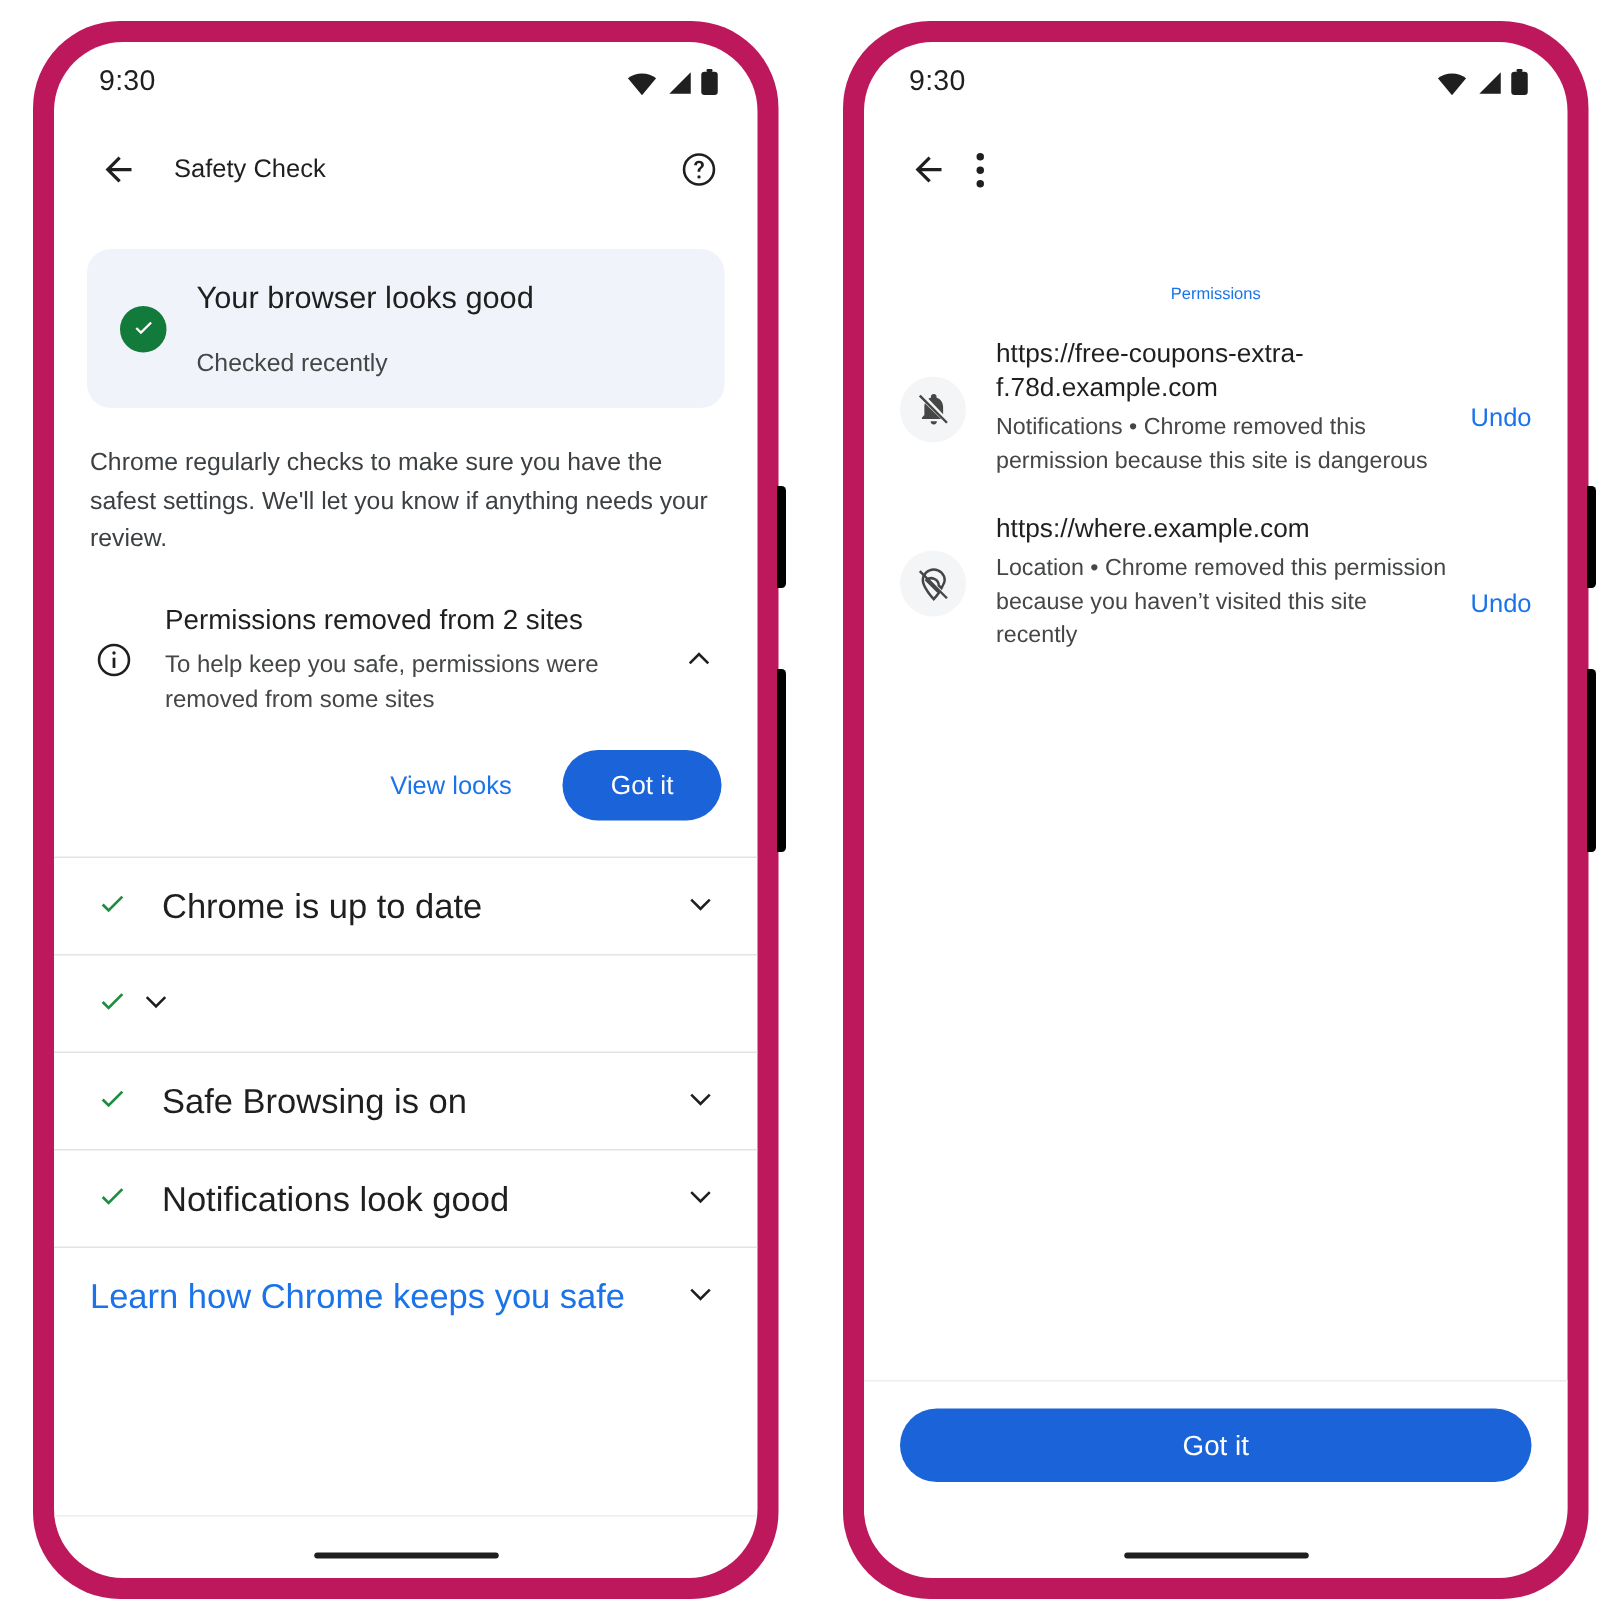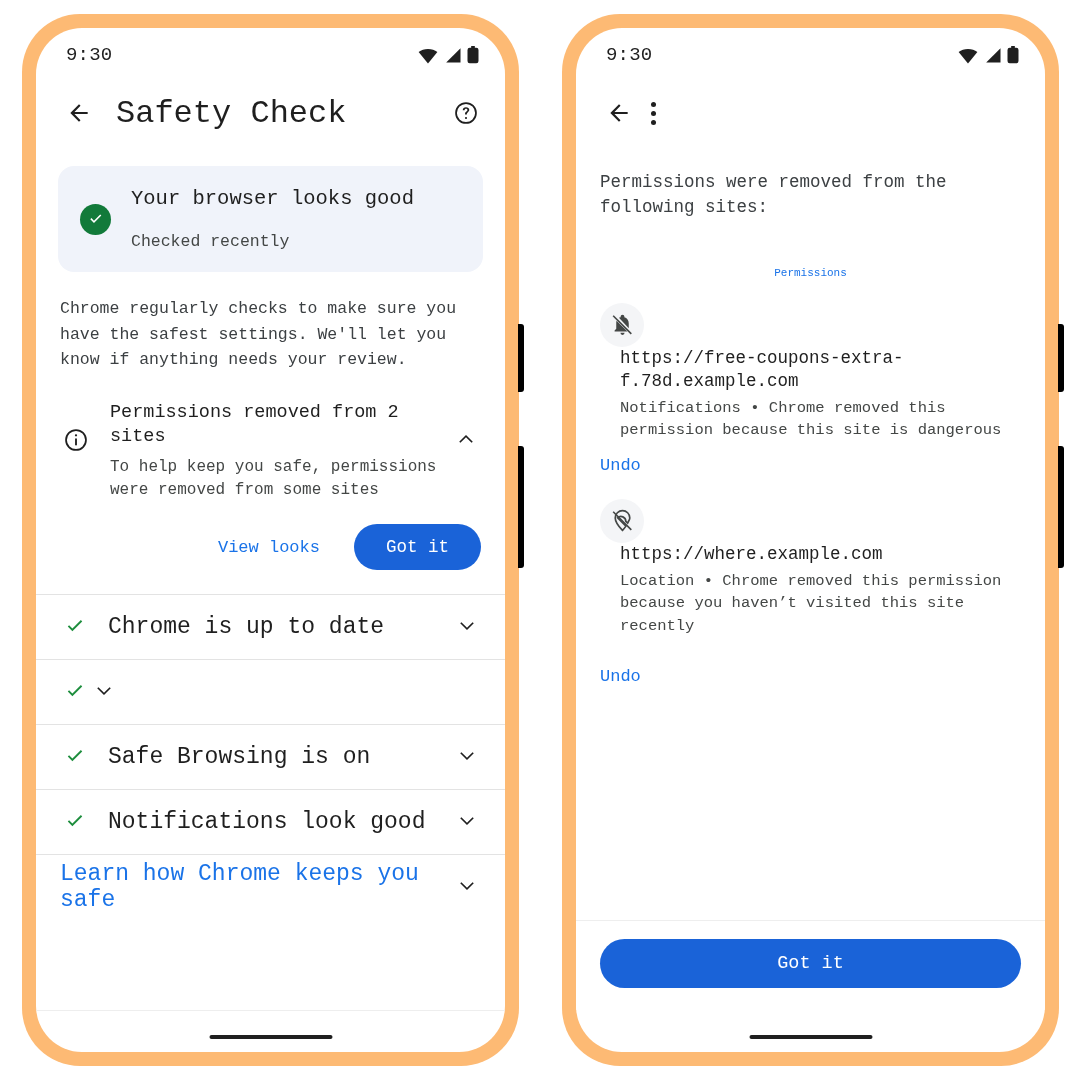--- a/index.html
+++ b/index.html
@@ -15,25 +15,24 @@
   #stage {
     position: relative;
     width: 1080px;
     height: 1080px;
     background: #ffffff;
   }
 
   
   .phone {
     position: absolute;
-    background: #fdba74;
+    background: #be185d;
     border-radius: 58px;
     box-sizing: border-box;
     padding: 14px;
-    font-family: Liberation Mono, monospace;
   }
   .phone.left  { left: 22px;  top: 14px; width: 497px; height: 1052px; }
   .phone.right { left: 562px; top: 14px; width: 497px; height: 1052px; }
 
   .screen {
     position: relative;
     width: 100%;
     height: 100%;
     background: #ffffff;
     border-radius: 46px;
@@ -79,21 +78,21 @@
     align-items: center;
     padding: 0 22px 0 26px;
     box-sizing: border-box;
   }
   .appbar .back {
     width: 34px; height: 34px;
     flex: 0 0 34px;
     display: flex; align-items: center; justify-content: center;
   }
   .appbar .title {
-    font-size: 32px;
+    font-size: 17px;
     color: #1f1f1f;
     margin-left: 20px;
     flex: 1 1 auto;
     white-space: nowrap;
   }
   .appbar .action {
     width: 34px; height: 34px;
     flex: 0 0 34px;
     display: flex; align-items: center; justify-content: center;
   }
@@ -268,24 +267,23 @@
   }
   .rp-section {
     margin: 46px 24px 0 24px;
     font-size: 11px;
     color: #1a73e8;
     text-align: center;
   }
 
   .perm-item {
     display: flex;
-    align-items: flex-start;
+    align-items: center;
     padding: 22px 24px 0 24px;
     box-sizing: border-box;
-    flex-direction: column;
   }
   .perm-icon {
     width: 44px; height: 44px;
     flex: 0 0 44px;
     border-radius: 50%;
     background: #f4f5f7;
     display: flex; align-items: center; justify-content: center;
     margin-top: 2px;
   }
   .perm-body {
@@ -535,21 +533,20 @@
         </div>
         <div class="action">
           <span class="dots">
               <i></i>
               <i></i>
               <i></i>
             </span>
         </div>
       </div>
 
-      <div class="rp-intro">Permissions were removed from the following sites:</div>
 
       <div class="rp-section">Permissions</div>
 
       <div class="perm-item first">
         <div class="perm-icon">
           <svg width="25" height="25" viewBox="0 0 24 24">
             <path d="M18 16v-5c0-2.9-1.6-5.3-4.2-6V4.4a1.8 1.8 0 0 0-3.6 0V5a5.6 5.6 0 0 0-1.6.6L18 15.5zM6 10.9V16l-1.6 1.7v.9h12.3L6.3 8.4A6 6 0 0 0 6 10.9zM12 22a2 2 0 0 0 2-2h-4a2 2 0 0 0 2 2z" fill="#444746"></path>
             <path d="M3.6 3 21 20.4l-1.1 1.1L2.5 4.1z" fill="#444746"></path>
           </svg>
         </div>

